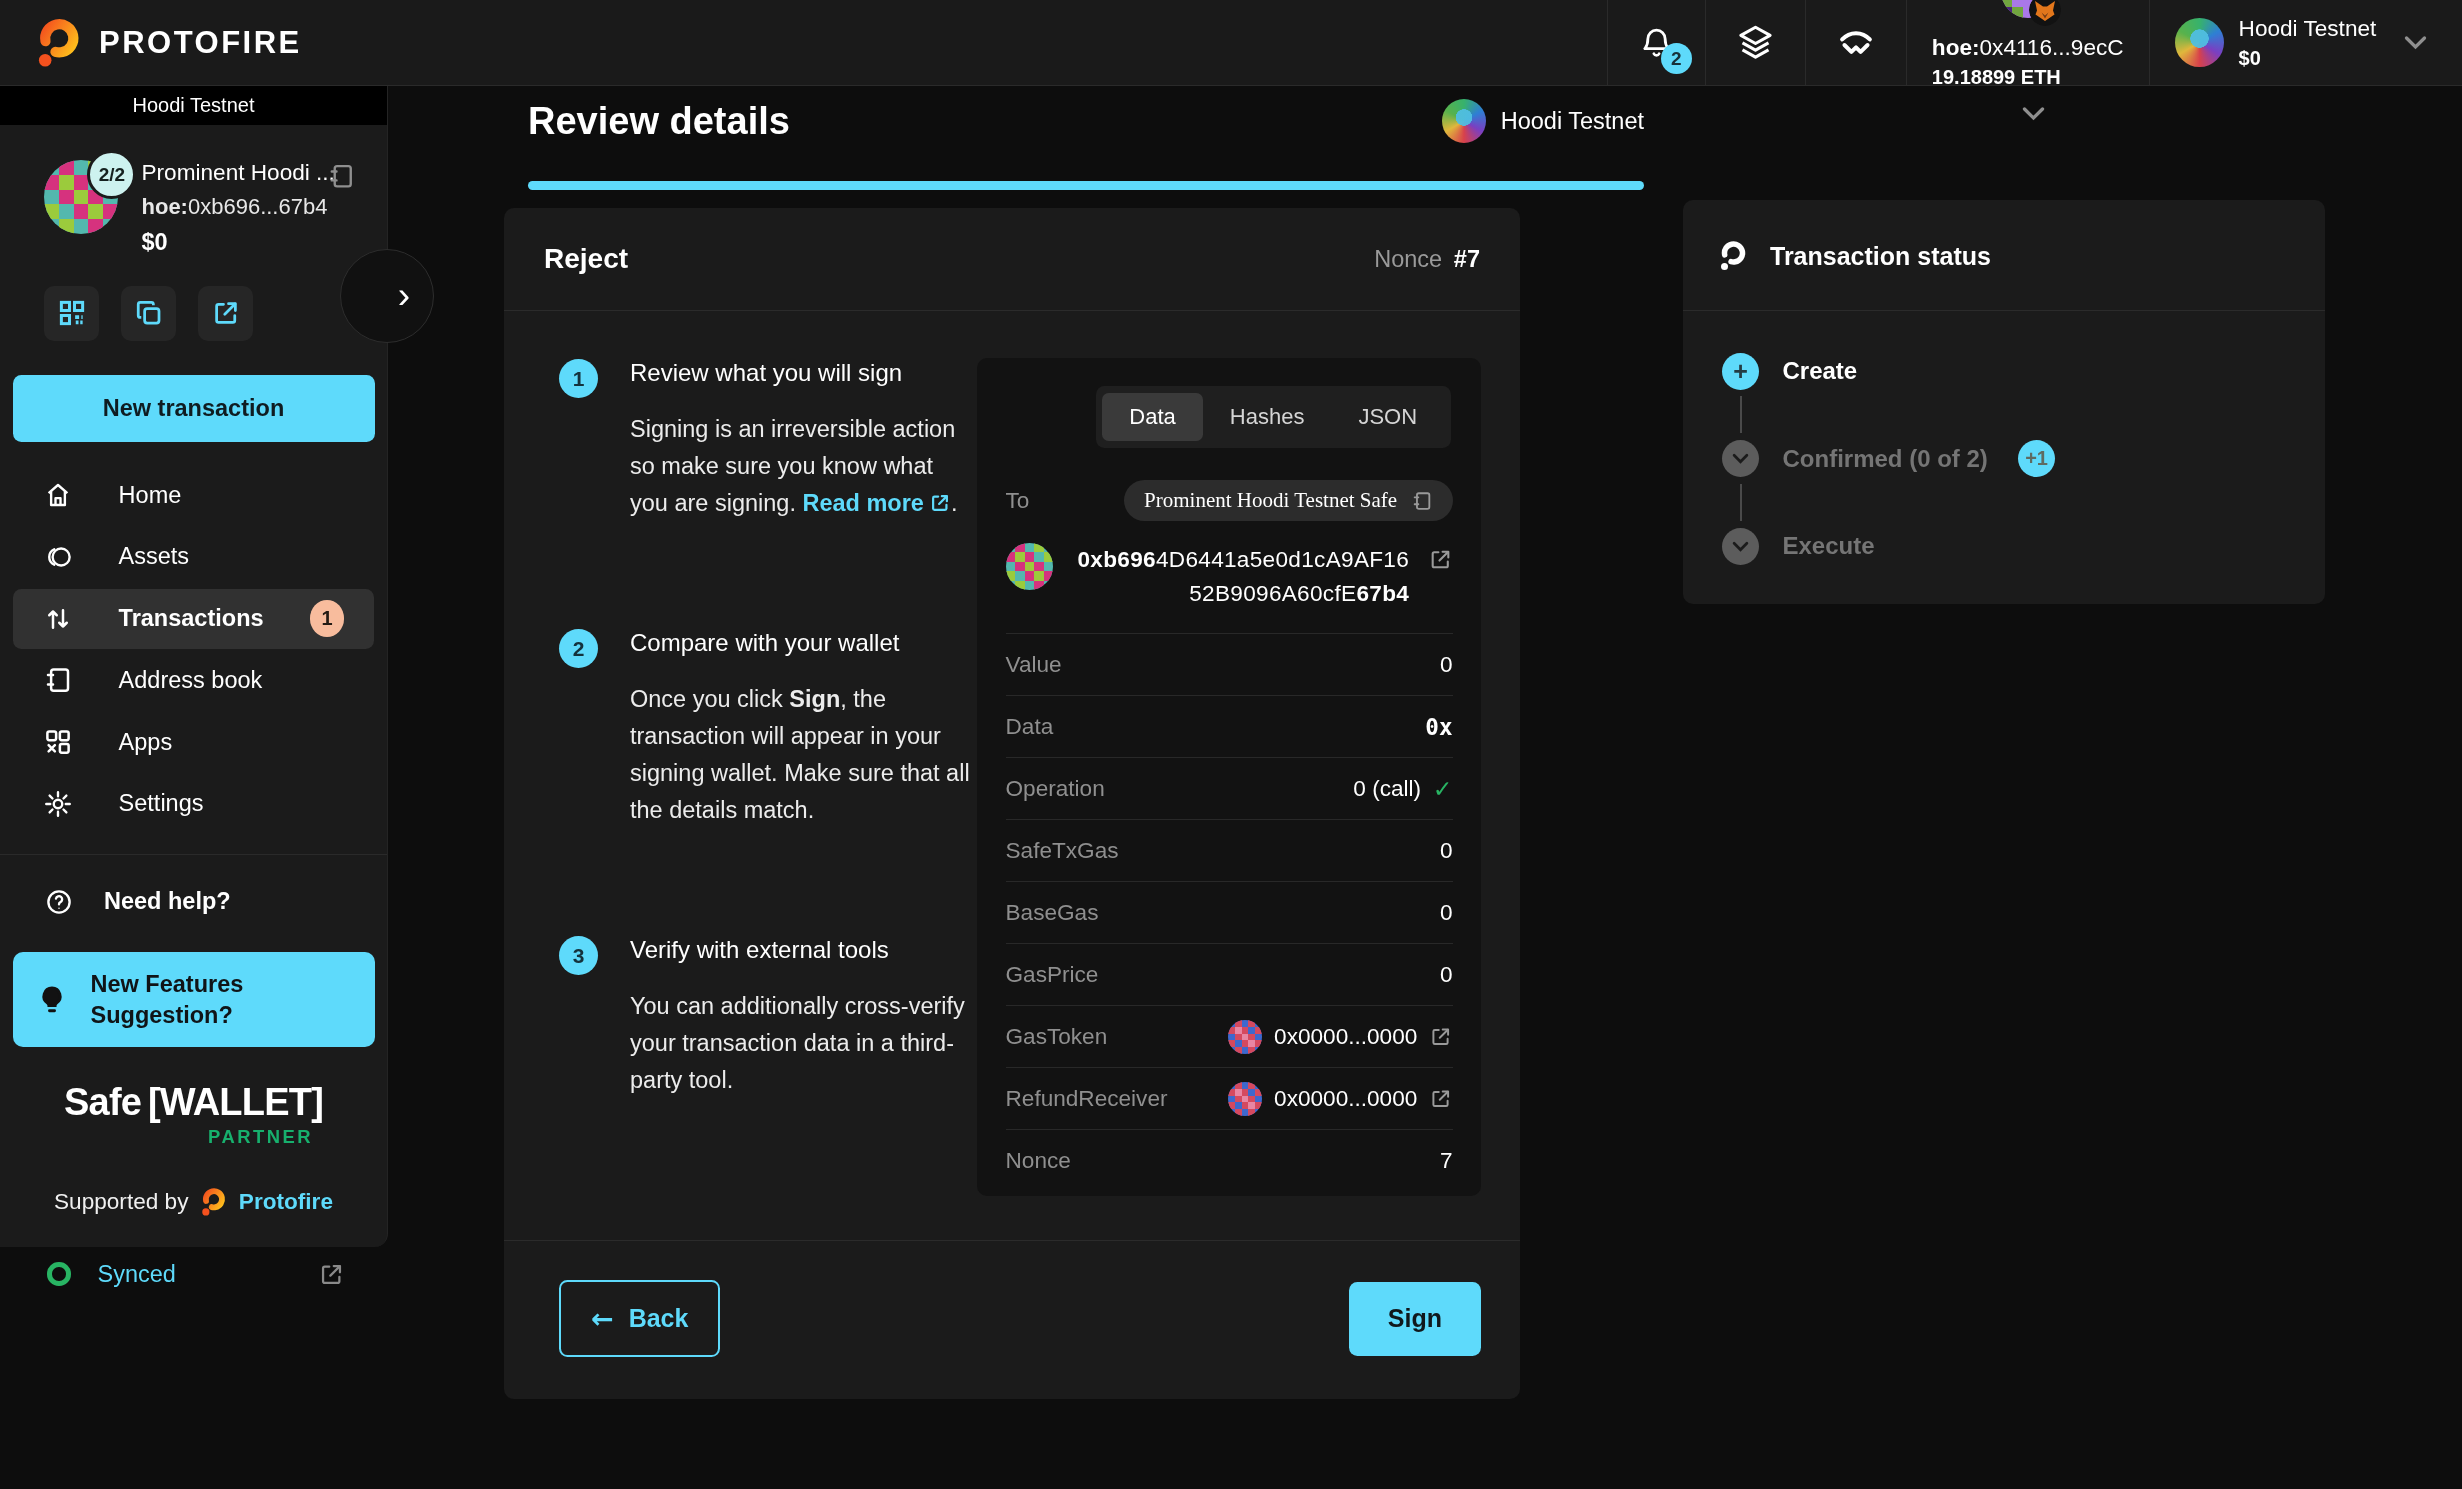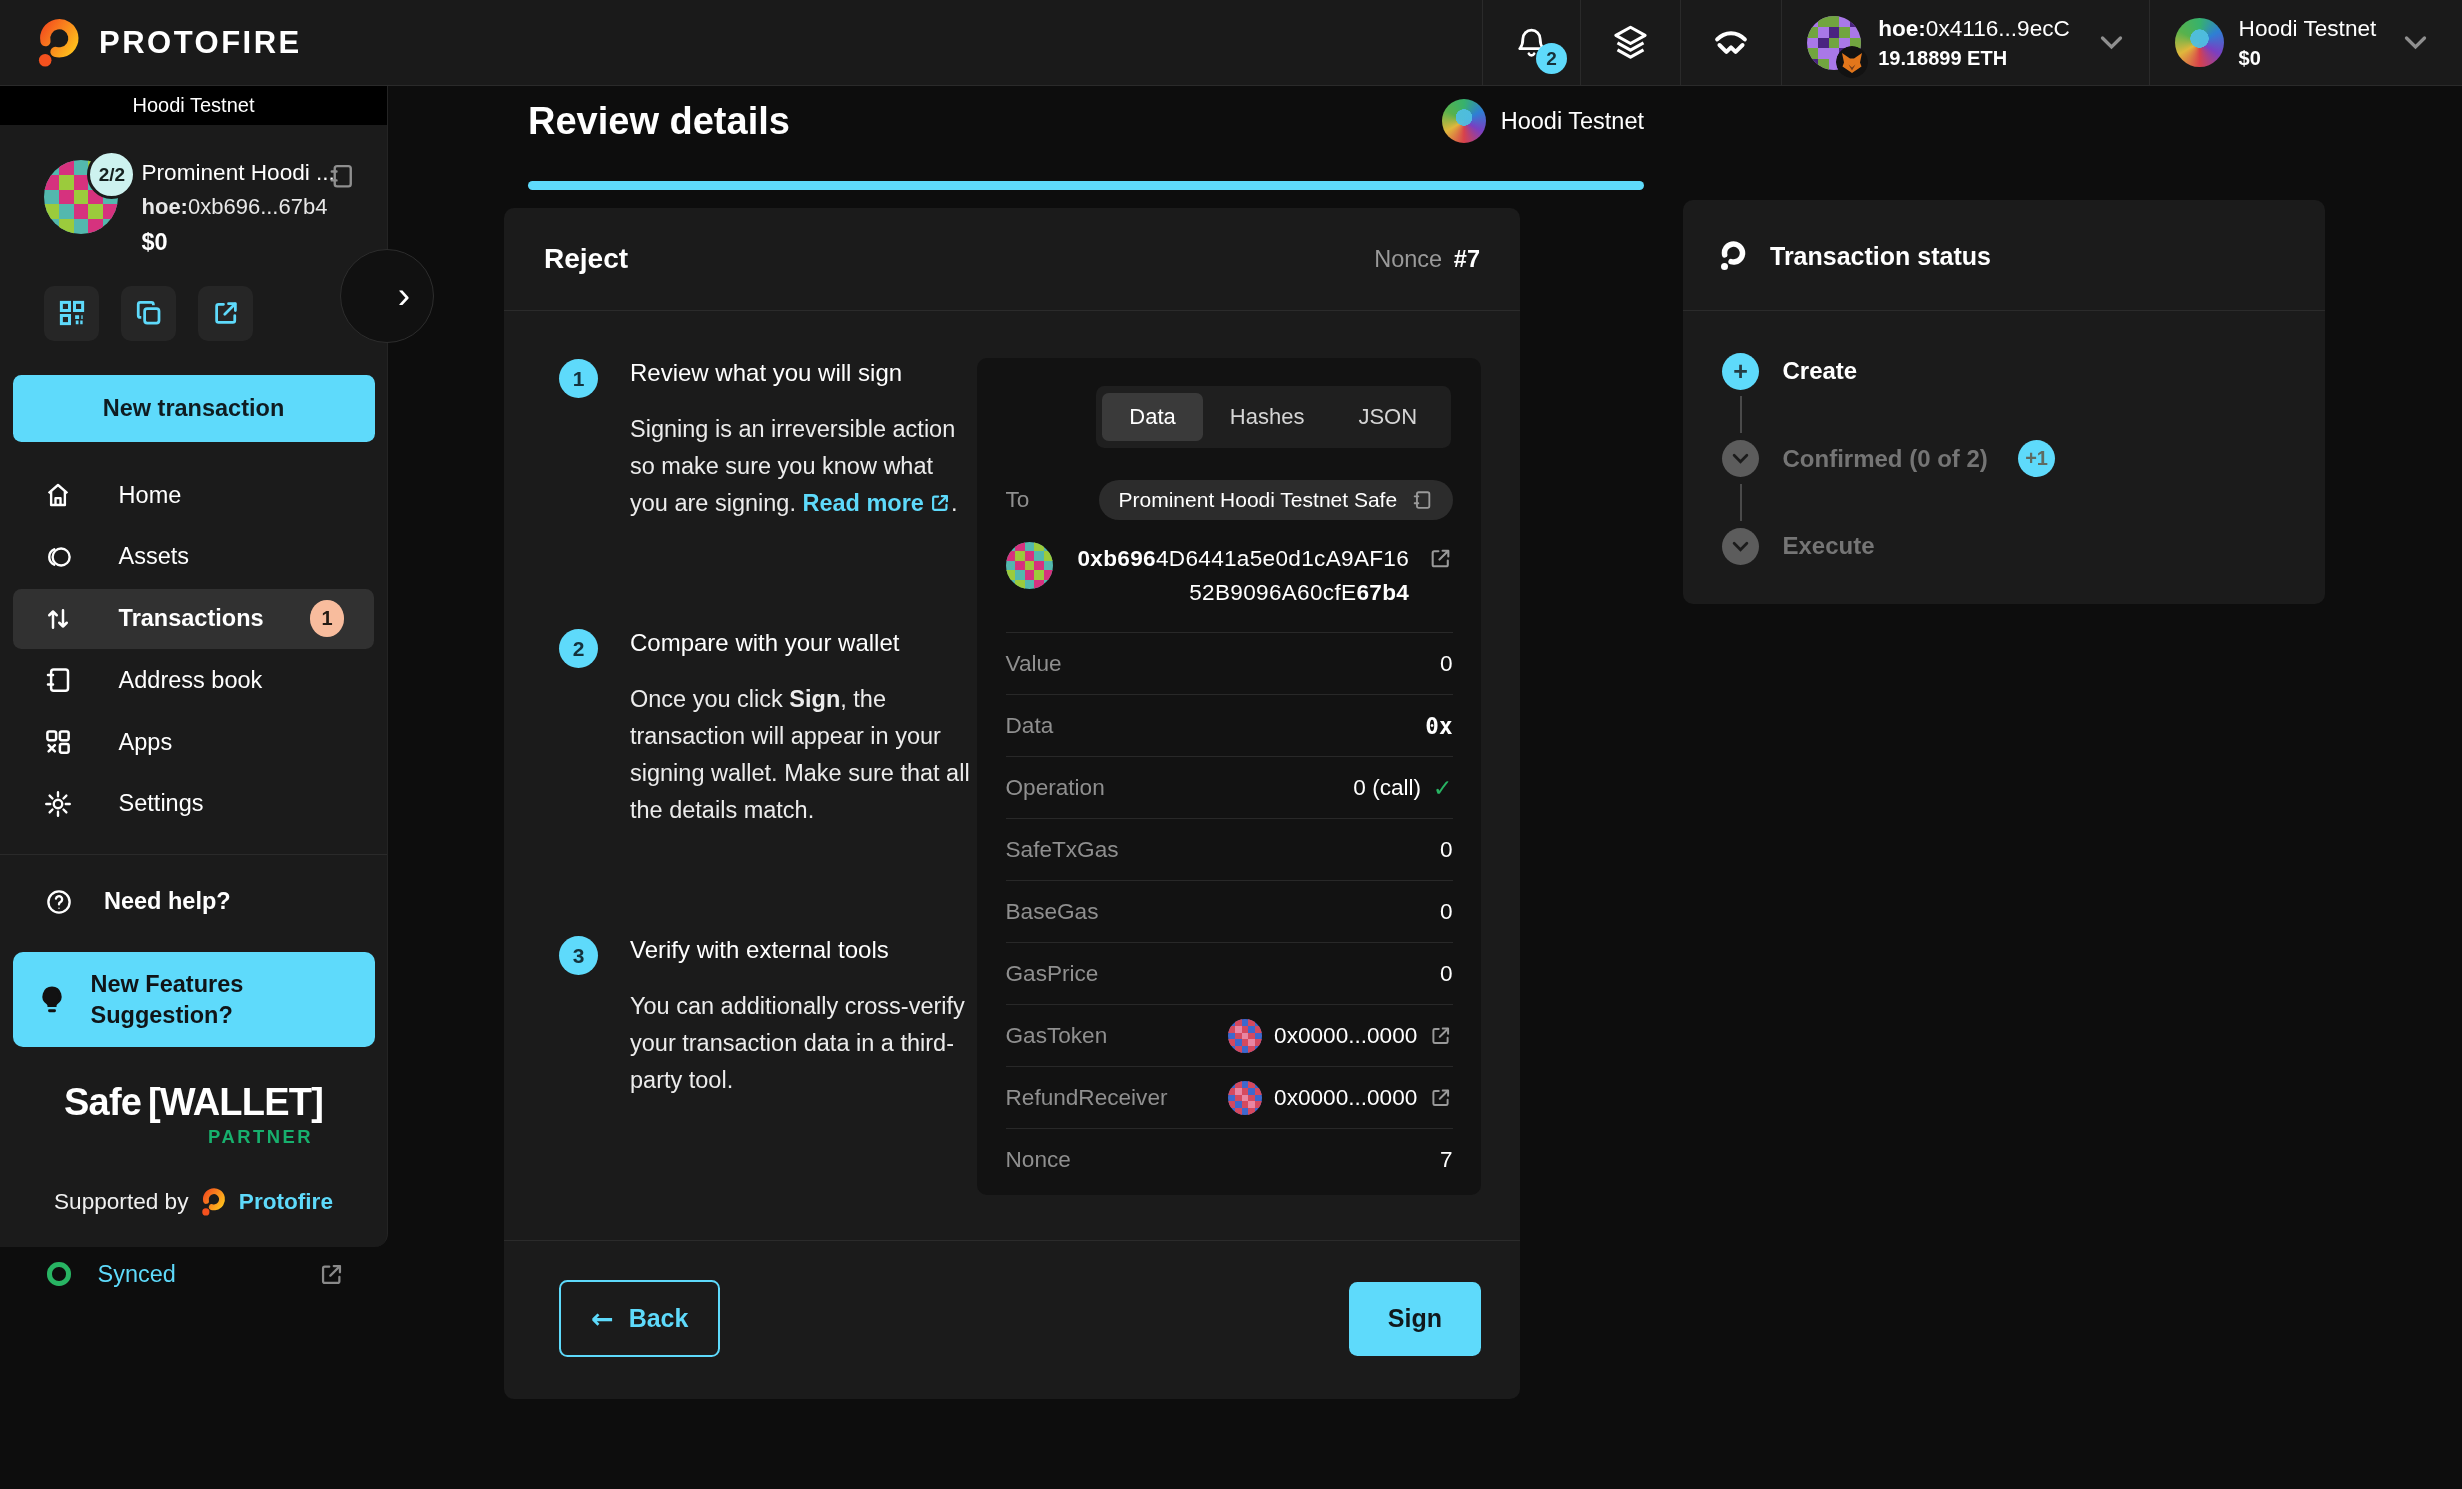--- a/index.html
+++ b/index.html
@@ -19,21 +19,21 @@
   svg{display:block;}
 
   
   .header{position:absolute;top:0;left:0;width:100%;height:86px;background:#1a1a1a;border-bottom:0.8px solid var(--sep);display:flex;align-items:center;justify-content:space-between;padding-left:35px;z-index:10;}
   .brand{display:flex;align-items:center;gap:17px;}
   .brand-name{font-size:31px;font-weight:bold;letter-spacing:2.5px;}
   .header-right{display:flex;align-items:stretch;height:100%;}
   .hcell{display:flex;align-items:center;justify-content:center;padding:0 30px;border-left:0.8px solid var(--sep);cursor:pointer;}
   .bell-wrap{position:relative;color:#fff;}
   .notif-badge{position:absolute;right:-17px;bottom:-13.4px;width:31px;height:31px;border-radius:50%;background:var(--accent);color:#17313a;font-size:19px;font-weight:bold;display:flex;align-items:center;justify-content:center;}
-  .wallet-chip{gap:17px;padding:0 25px;}
+  .wallet-chip{gap:17px;padding:0 25px;flex-direction:column;}
   .avatar-px{border-radius:50%;overflow:hidden;flex:0 0 auto;}
   .wallet-av-wrap{position:relative;}
   .fox-badge{position:absolute;right:-6.7px;bottom:-8.4px;width:32px;height:32px;border-radius:50%;overflow:hidden;}
   .wallet-line1{font-size:22.6px;}
   .wallet-line2{font-size:20px;font-weight:bold;margin-top:5px;}
   .chev{color:#8f8f8f;margin-left:11.7px;}
   .network-chip{gap:15px;padding:0 34px 0 25px;}
   .net-name{font-size:22.6px;}
   .net-bal{font-size:20px;font-weight:bold;margin-top:5px;}
 
@@ -94,21 +94,21 @@
   .read-more{color:var(--accent);font-weight:bold;cursor:pointer;white-space:nowrap;}
   .ext-inline{display:inline-block;vertical-align:-2.5px;margin-left:5px;color:var(--accent);}
 
   .data-panel{margin-left:auto;width:504px;background:#121212;border-radius:10px;padding:23.5px 28.5px 5px;align-self:flex-start;}
   .tabs-row{display:flex;justify-content:flex-end;margin:5px 1.7px 32px 0;}
   .tabs{display:flex;background:#1f1f1f;border-radius:8.4px;padding:6.7px;}
   .tab{padding:11px 27px;font-size:22px;color:#d5d5d5;border-radius:6.7px;cursor:pointer;}
   .tab.selected{background:#3a3a3a;color:#fff;}
   .to-row{display:flex;align-items:center;margin-bottom:22px;}
   .to-label{color:var(--graytext);font-size:22.6px;}
-  .to-pill{margin-left:auto;display:flex;align-items:center;gap:13.4px;background:#2c2c2c;border-radius:23.5px;padding:8.4px 20px;font-size:21px;cursor:pointer;}
+  .to-pill{margin-left:auto;display:flex;align-items:center;gap:13.4px;background:#2c2c2c;border-radius:23.5px;padding:8.4px 20px;font-size:21px;cursor:pointer;font-family:Liberation Serif, serif;}
   .to-pill .bico{color:#9a9a9a;}
   .addr-row{display:flex;gap:18.4px;margin-bottom:22px;align-items:flex-start;}
   .addr-text{font-size:22.6px;line-height:1.5;word-break:break-all;width:365px;letter-spacing:0.3px;text-align:right;}
   .addr-ext{margin-left:auto;color:#9a9a9a;margin-top:3.4px;cursor:pointer;}
   .kv{display:flex;justify-content:space-between;align-items:center;height:62px;border-top:0.8px solid #282828;font-size:22.6px;}
   .kv-label{color:var(--graytext);}
   .kv-value{display:flex;align-items:center;gap:11.7px;}
   .mono-bold{font-family:"DejaVu Sans Mono","Liberation Mono",monospace;font-weight:bold;}
   .check{color:var(--green);font-size:23.5px;font-weight:bold;}
   .kv .ext{color:#9a9a9a;cursor:pointer;}

